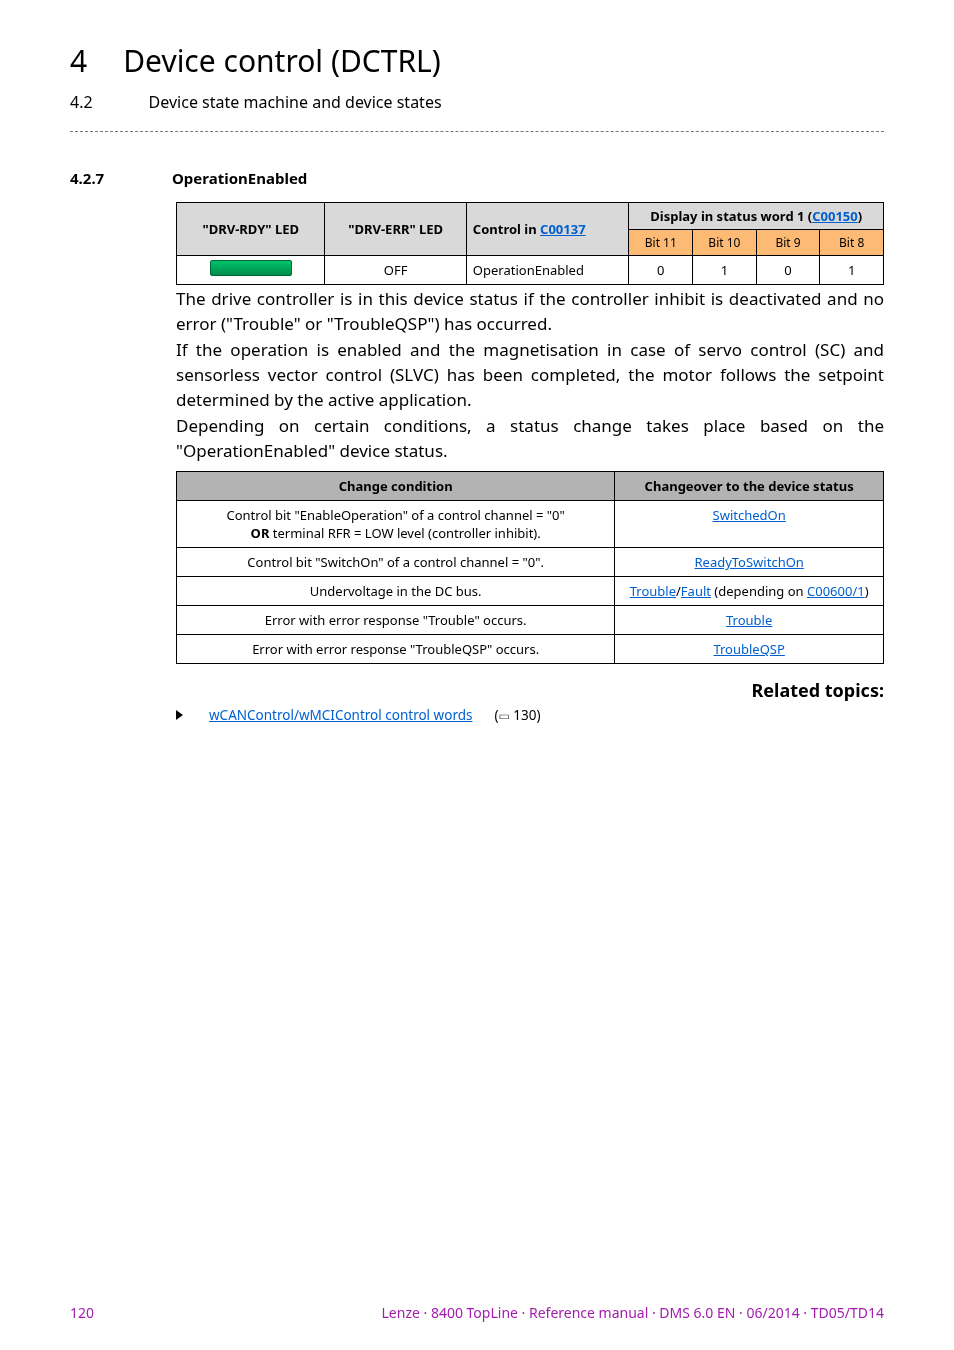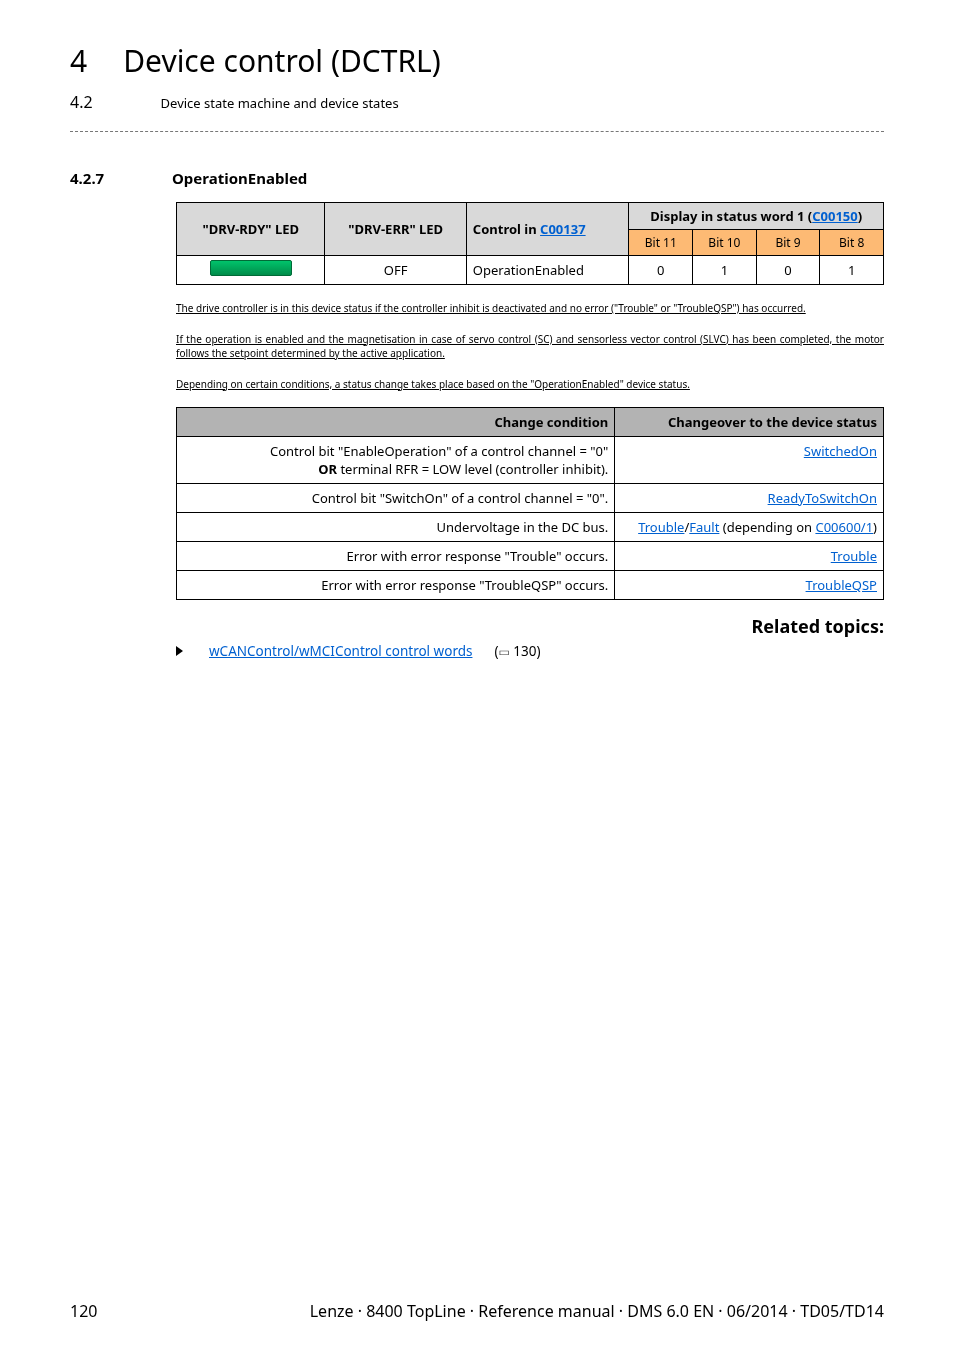--- a/index.html
+++ b/index.html
@@ -29,23 +29,22 @@
   }
   .hdr-title-big {
     font-size: 30px;
     font-weight: 400;
   }
   .hdr-num-small {
     font-size: 16px;
     font-weight: 400;
   }
   .hdr-title-small {
-    font-size: 13px;
-    font-weight: 400;
-    margin-left: 36px;
+    font-size: 16px;
+    font-weight: 400;
   }
   .dashsep {
     margin-top: 18px;
     margin-bottom: 36px;
     border: none;
     border-top: 1.2px dashed #777;
     height: 0;
   }
   .subsec-row {
     display: flex;
@@ -99,37 +98,36 @@
     display: inline-block;
     width: 80px;
     height: 14px;
     background: linear-gradient(#00c36b, #008c4a);
     border: 1px solid #006a37;
     border-radius: 2px;
   }
   .centered { text-align: center; }
 
   p.body {
-    font-size: 10px;
+    font-size: 17px;
     line-height: 1.45;
-    margin: 16px 0;
+    margin: 2px 0;
     text-align: justify;
-    text-decoration: underline;
   }
 
   table.tbl2 {
     border-collapse: collapse;
     width: 100%;
     font-size: 13px;
     margin-top: 8px;
   }
   table.tbl2 th, table.tbl2 td {
     border: 1.2px solid #000;
     padding: 5px 6px;
-    text-align: right;
+    text-align: center;
     vertical-align: top;
   }
   table.tbl2 th {
     background: #b3b3b3;
     font-weight: 700;
   }
   a.link { color: #0060d0; text-decoration: underline; }
 
   .rel-topics-title {
     font-weight: 700;
@@ -157,34 +155,34 @@
     color: #333;
   }
 
   .footer {
     position: absolute;
     bottom: 28px;
     left: 70px;
     right: 70px;
     display: flex;
     justify-content: space-between;
-    font-size: 16px;
-    color: #000000;
+    font-size: 14px;
+    color: #a21caf;
   }
 </style>
 </head>
 <body>
 
 <div class="page">
 
   <div class="hdr-row">
     <div class="hdr-num-big">4</div>
     <div class="hdr-title-big">Device control (DCTRL)</div>
   </div>
-  <div class="hdr-row" style="gap:32px;">
+  <div class="hdr-row" style="gap:56px;">
     <div class="hdr-num-small">4.2</div>
     <div class="hdr-title-small">Device state machine and device states</div>
   </div>
 
   <hr class="dashsep">
 
   <div class="subsec-row">
     <div class="subsec-num">4.2.7</div>
     <div class="subsec-title">OperationEnabled</div>
   </div>

